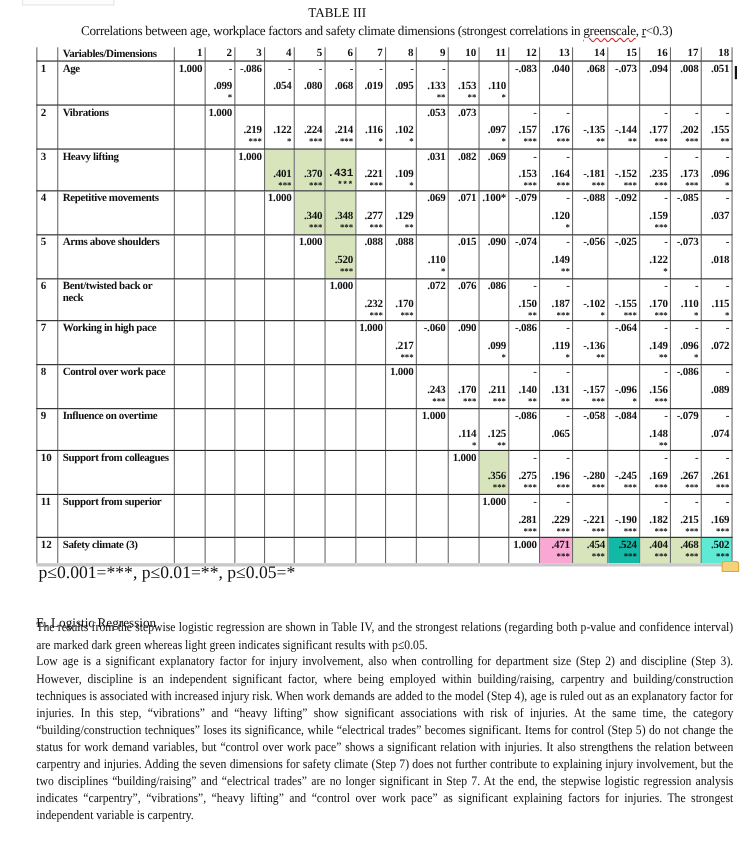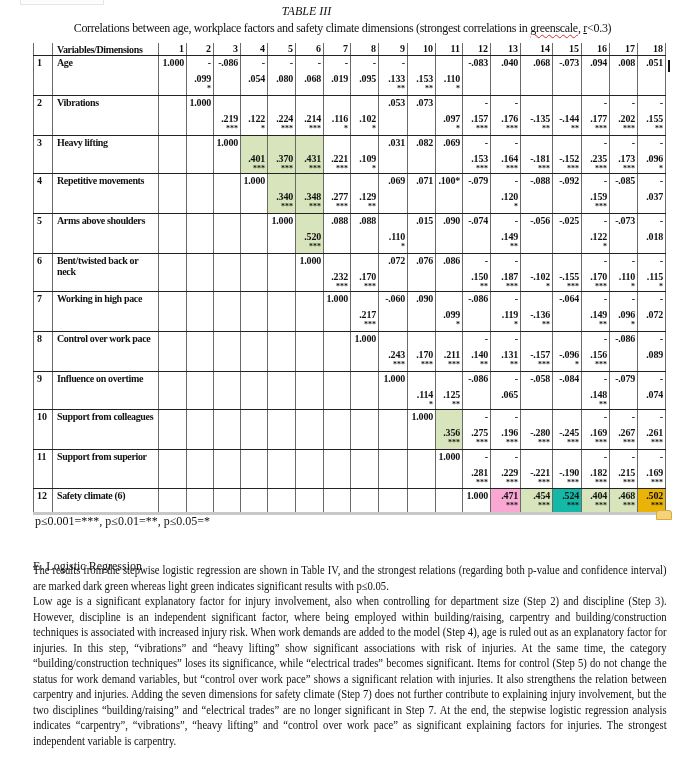--- a/index.html
+++ b/index.html
@@ -10,21 +10,21 @@
       overflow: hidden;
       font-family: "Liberation Serif", "DejaVu Serif", serif;
       color: #111;
     }
     .corner-box {
       position: absolute; left: 20px; top: -2px; width: 82px; height: 6px;
       border: 1px solid #e6e6e6; border-top: none; background: #fdfdfd;
     }
     .table-number {
       position: absolute; top: 5px; left: 0; width: 613px;
-      text-align: center; font-size: 12px; line-height: 13px; font-style: italic;
+      text-align: center; font-size: 12px; line-height: 13px;
     }
     .table-caption {
       position: absolute; top: 21px; left: 0; width: 685px;
       text-align: center; font-size: 12px; line-height: 14px; letter-spacing: -0.3px;
       white-space: nowrap;
     }
     .squiggle { text-decoration: underline wavy #d03030; text-decoration-thickness: 1px; text-underline-offset: 2px; }
     .uline { text-decoration: underline; }
 
     table.corr {
@@ -58,21 +58,21 @@
     .ln.stars { font-size: 8px; height: 9px; line-height: 9px; letter-spacing: 0; }
     .cellwrap { padding-top: 1px; }
 
     .text-cursor { position: absolute; left: 668px; top: 60px; width: 2px; height: 12px; background: #111; }
     .paste-icon {
       position: absolute; left: 656px; top: 510px; width: 14px; height: 8px;
       background: #f3d27a; border: 1px solid #d9a93a; border-top-left-radius: 3px; border-top-right-radius: 3px;
     }
 
     .footnote {
-      position: absolute; left: 35px; top: 514px; font-size: 12px; line-height: 14px; white-space: nowrap;
+      position: absolute; left: 35px; top: 514px; font-size: 16px; line-height: 14px; white-space: nowrap;
     }
     .section-heading {
       position: absolute; left: 33px; top: 546px; font-size: 12px; line-height: 14px;  margin-top: 13px;
     }
     .body-text {
       position: absolute; left: 33px; top: 563px;
       width: 704px;
       transform: scaleX(0.9);
       transform-origin: left top;
       font-size: 11.8px;
@@ -385,21 +385,21 @@
             <span class="ln stars">***</span>
           </div>
         </td>
         <td class="hl" style="background: rgb(216, 228, 188);">
           <div class="cellwrap">
             <span class="ln"></span>
             <span class="ln l2">.370</span>
             <span class="ln stars">***</span>
           </div>
         </td>
-        <td class="hl" style="background: rgb(216, 228, 188);">
+        <td class="hl" style="background: rgb(216, 228, 188); font-family: Liberation Mono, monospace;">
           <div class="cellwrap">
             <span class="ln"></span>
             <span class="ln l2">.431</span>
             <span class="ln stars">***</span>
           </div>
         </td>
         <td>
           <div class="cellwrap">
             <span class="ln"></span>
             <span class="ln l2">.221</span>
@@ -1229,21 +1229,21 @@
         <td>
           <div class="cellwrap">
             <span class="ln">-</span>
             <span class="ln l2">.169</span>
             <span class="ln stars">***</span>
           </div>
         </td>
       </tr>
       <tr style="height: 25px;">
         <td class="idx">12</td>
-        <td class="lab">Safety climate (6)</td>
+        <td class="lab">Safety climate (3)</td>
         <td>
           <div class="cellwrap"></div>
         </td>
         <td>
           <div class="cellwrap"></div>
         </td>
         <td>
           <div class="cellwrap"></div>
         </td>
         <td>
@@ -1298,21 +1298,21 @@
             <span class="ln">.404</span>
             <span class="ln stars">***</span>
           </div>
         </td>
         <td class="hl" style="background: rgb(216, 228, 188);">
           <div class="cellwrap">
             <span class="ln">.468</span>
             <span class="ln stars">***</span>
           </div>
         </td>
-        <td class="hl" style="background: #eab308;">
+        <td class="hl" style="background: #5eead4;">
           <div class="cellwrap">
             <span class="ln">.502</span>
             <span class="ln stars">***</span>
           </div>
         </td>
       </tr>
     </tbody>
 </table>
 
 <div class="text-cursor"></div>

